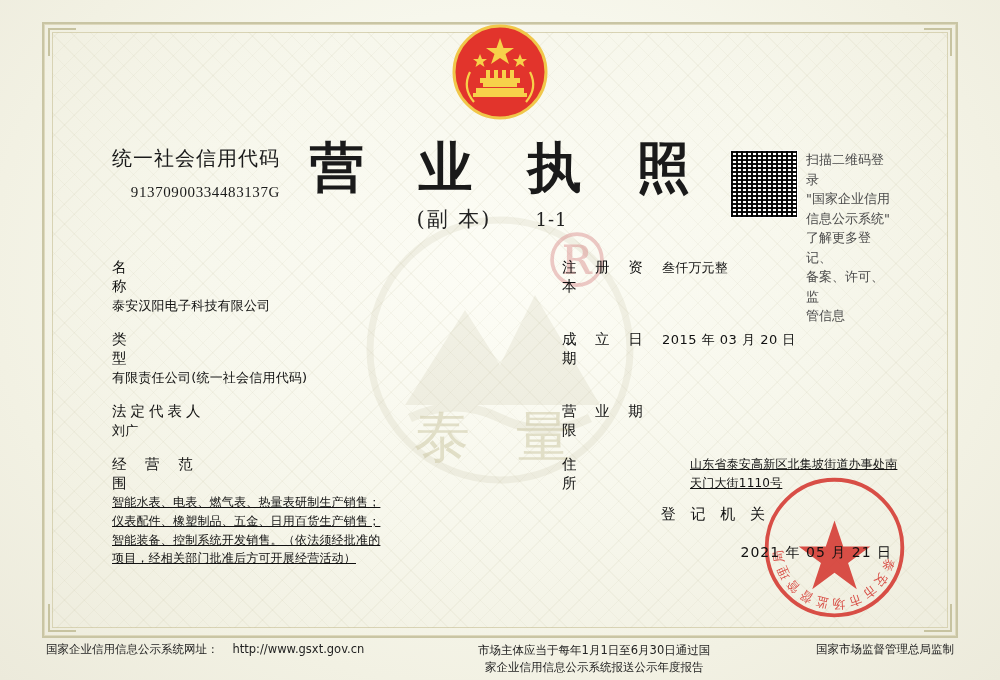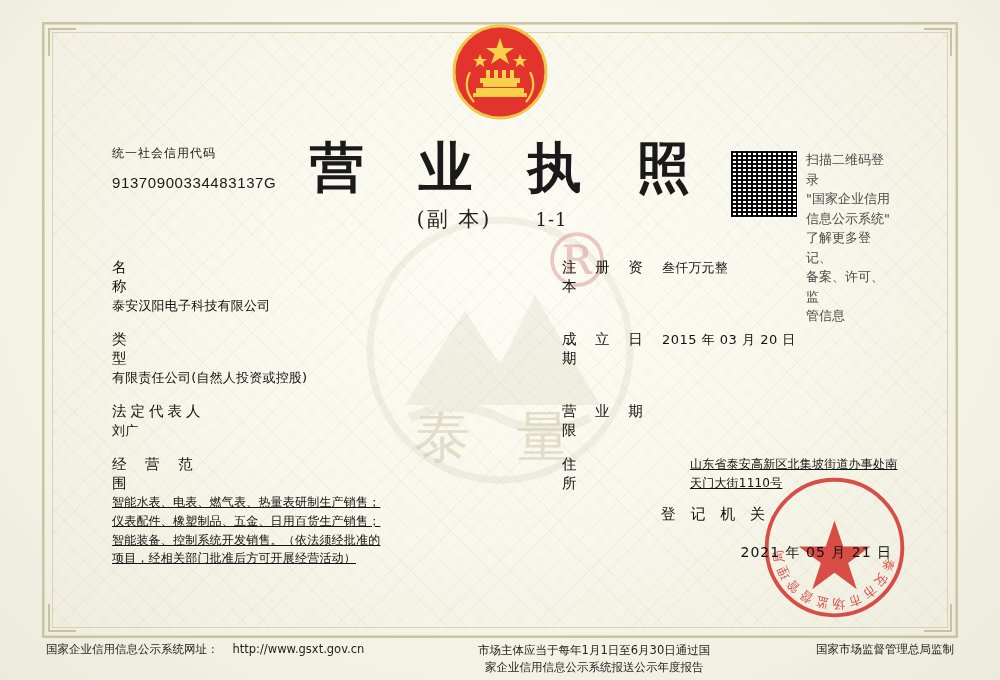--- a/index.html
+++ b/index.html
@@ -120,29 +120,30 @@
   }
 
   
   .credit {
     position: absolute;
     left: 112px;
     top: 145px;
     color: #1a1a1a;
   }
   .credit .label {
-    font-size: 12px;
+    font-size: 20px;
     letter-spacing: 1px;
     font-family: "DejaVu Sans", "Liberation Sans", sans-serif;
   }
   .credit .value {
     margin-top: 12px;
     font-size: 15px;
     letter-spacing: .6px;
-    font-family: Liberation Sans, sans-serif;
+    font-family: Liberation Serif, serif;
+    text-align: right;
   }
 
   
   .qr-wrap {
     position: absolute;
     right: 110px;
     top: 150px;
     display: flex;
     align-items: flex-start;
   }
@@ -344,21 +345,21 @@
       </div>
       <div class="col-right">
         <div class="flabel spread2">注 册 资 本</div>
         <div class="fvalue">叁仟万元整</div>
       </div>
     </div>
 
     <div class="row">
       <div class="col-left">
         <div class="flabel spread4">类　　型</div>
-        <div class="fvalue">有限责任公司(自然人投资或控股)</div>
+        <div class="fvalue">有限责任公司(统一社会信用代码)</div>
       </div>
       <div class="col-right">
         <div class="flabel spread2">成 立 日 期</div>
         <div class="fvalue date-line">2015 年  03 月  20 日</div>
       </div>
     </div>
 
     <div class="row">
       <div class="col-left">
         <div class="flabel">法定代表人</div>

